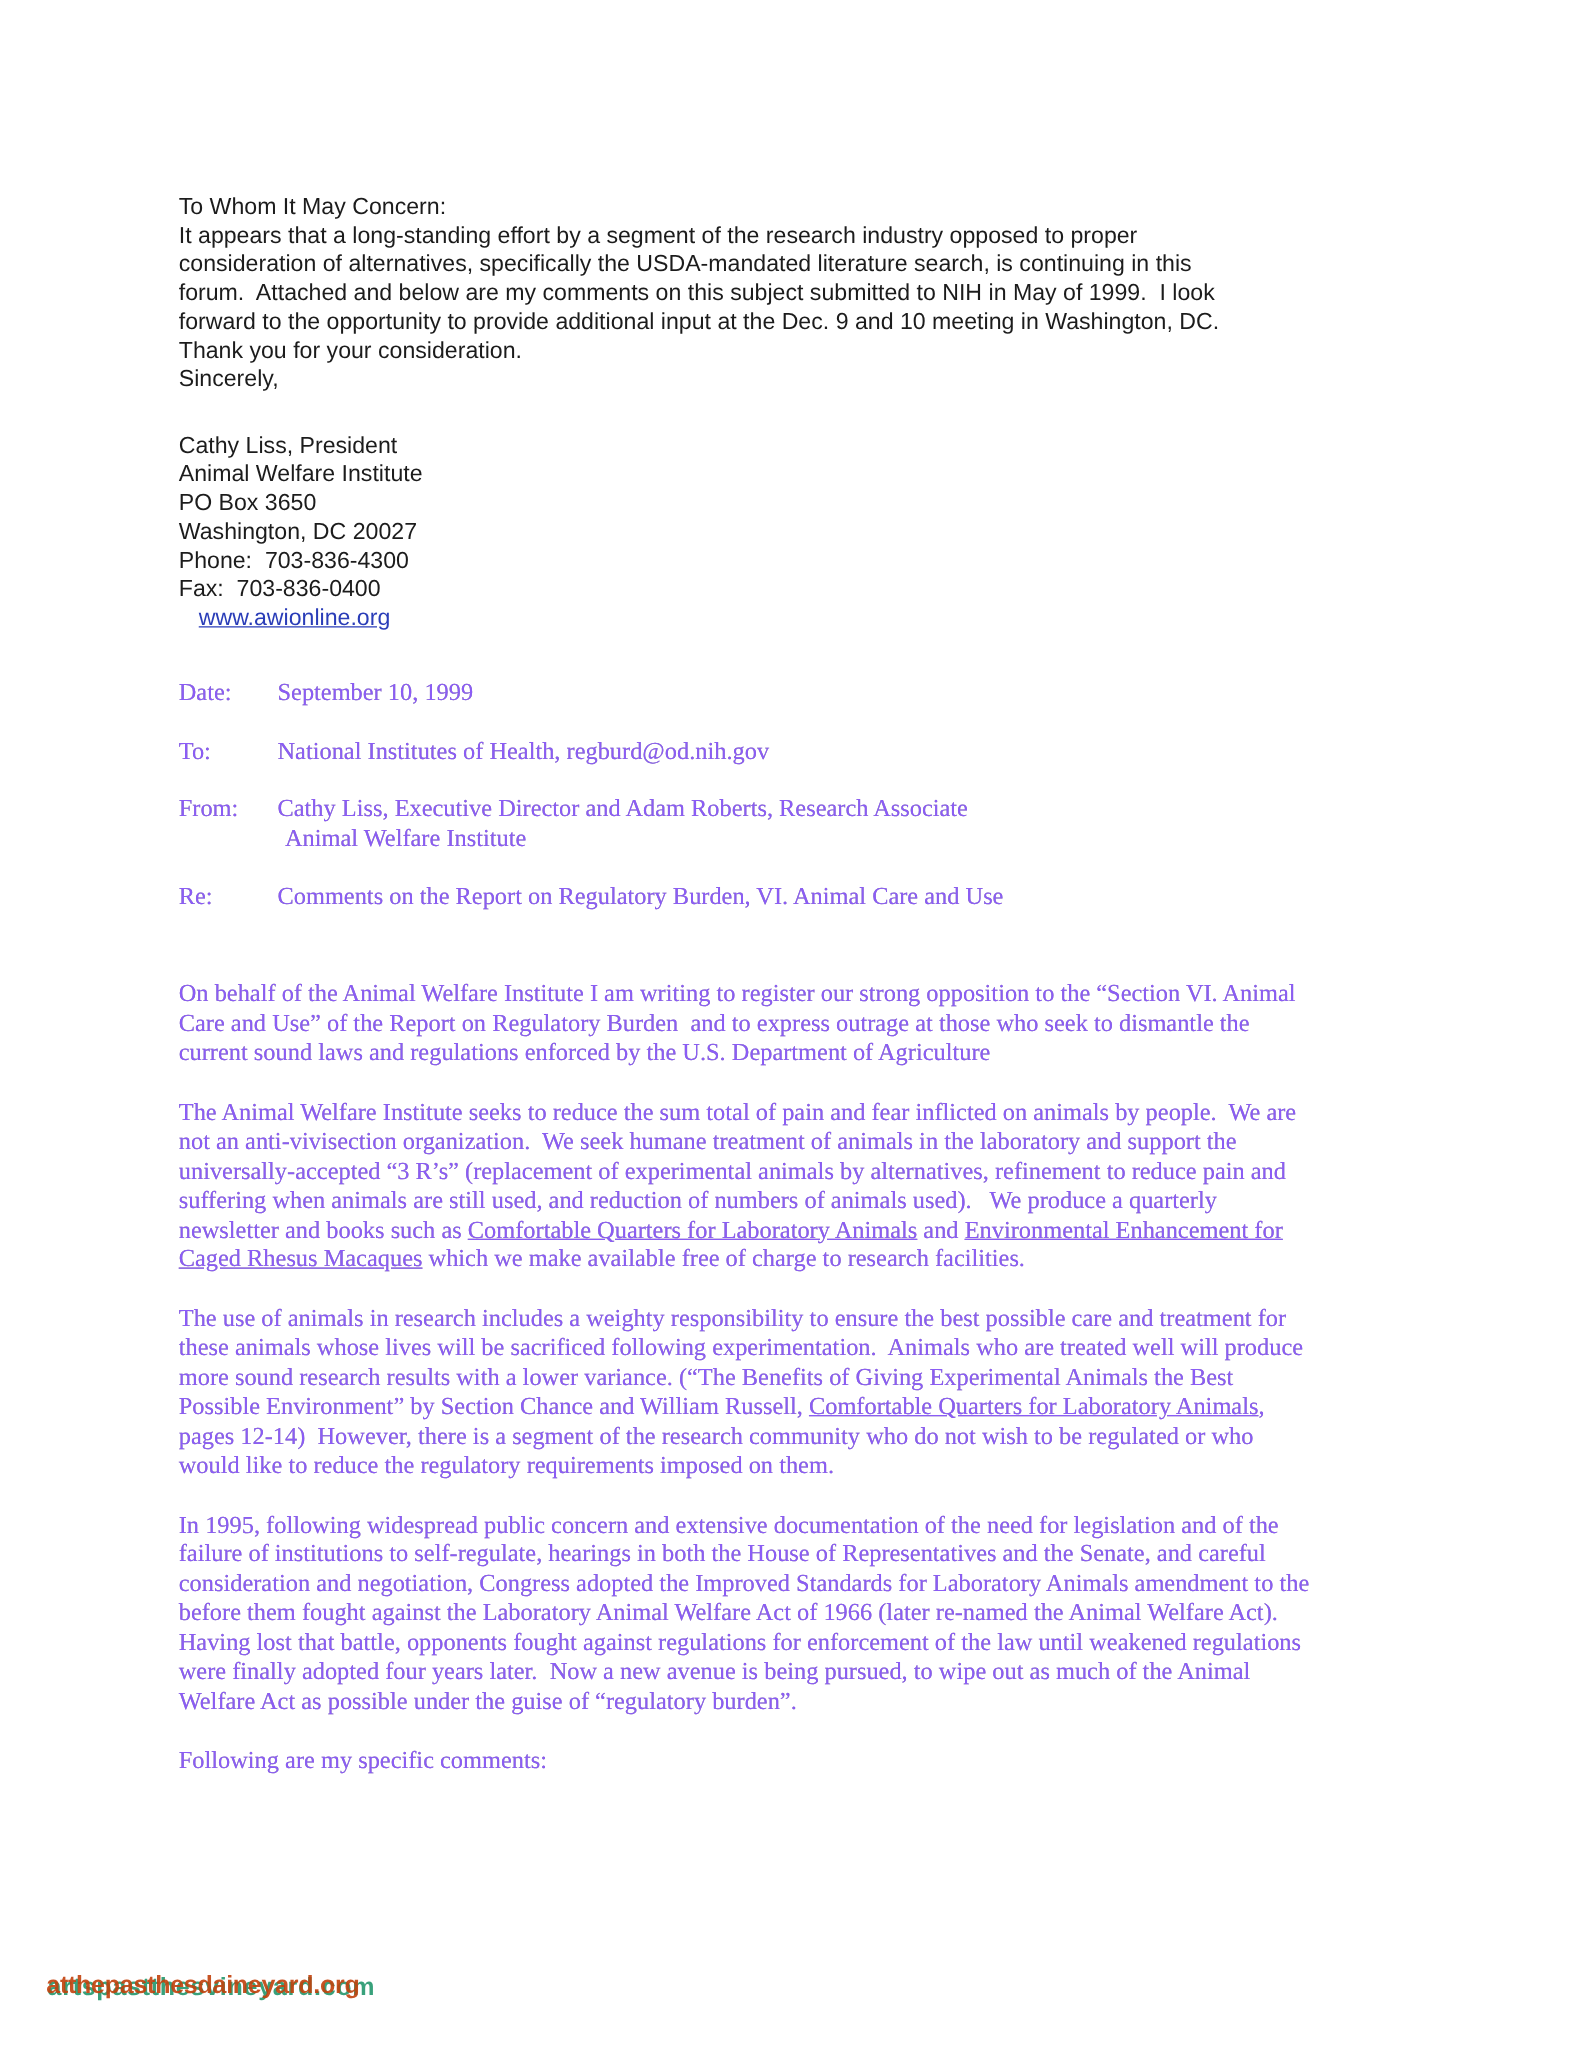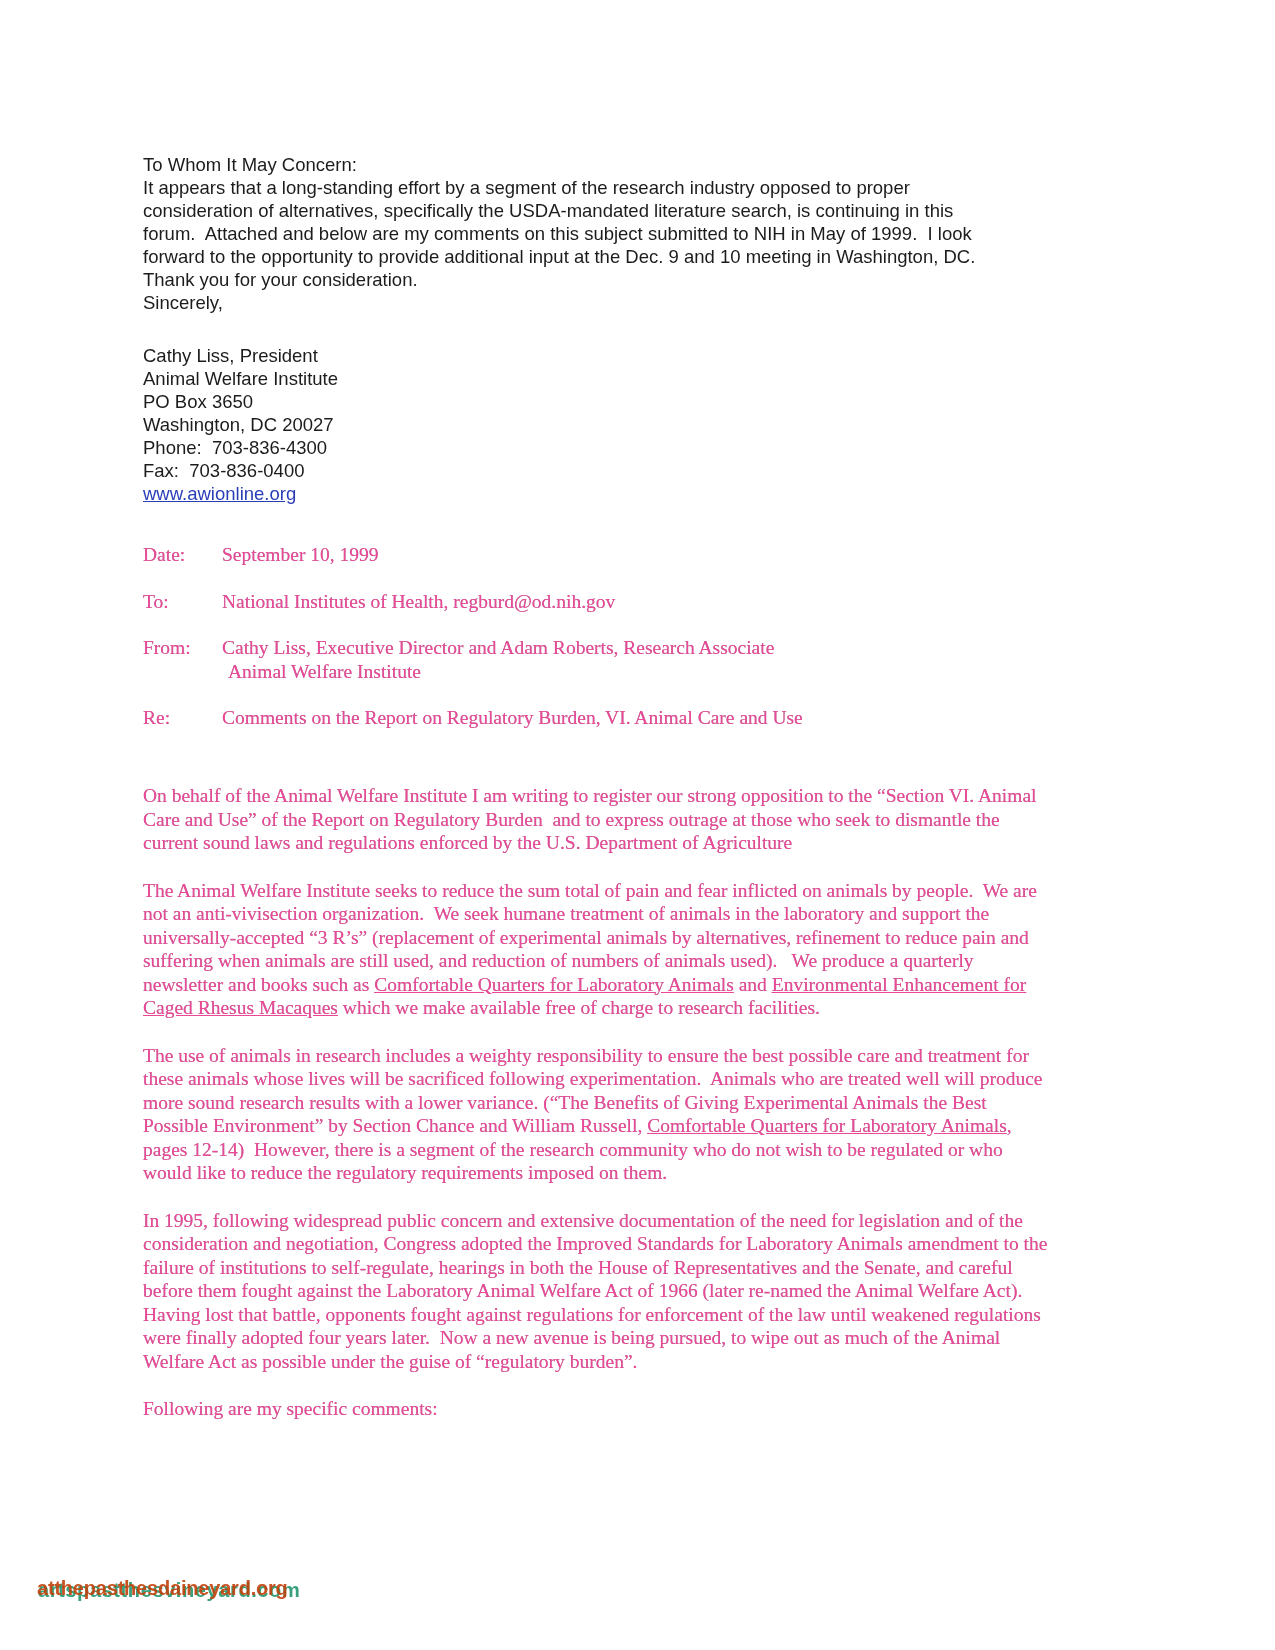--- a/index.html
+++ b/index.html
@@ -14,21 +14,21 @@
   .sans{
     font-family:"Liberation Sans","DejaVu Sans",sans-serif;
     font-size:18.5px;
     line-height:23px;
     color:#1c1c1c;
   }
   .serif{
     font-family:"Liberation Serif","DejaVu Serif",serif;
     font-size:19.5px;
     line-height:23.5px;
-    color:#ec4899;
+    color:#8b5cf6;
     text-shadow:0 0 0.4px rgba(20,20,20,0.45);
   }
   .block{position:absolute;}
   .line{white-space:pre;min-height:1em;}
   .u{text-decoration:underline;}
   #intro{left:143px;top:153px;}
   #signature{left:143px;top:344px;}
   a.site-link{
     display:block;
     text-decoration:underline;
@@ -68,21 +68,21 @@
 
   <div id="signature" class="block sans">
     <div>
         <div class="line">Cathy Liss, President</div>
         <div class="line">Animal Welfare Institute</div>
         <div class="line">PO Box 3650</div>
         <div class="line">Washington, DC 20027</div>
         <div class="line">Phone:  703-836-4300</div>
         <div class="line">Fax:  703-836-0400</div>
       </div>
-    <a href="#" class="site-link" style="color: rgb(42, 61, 184);">www.awionline.org</a>
+    <a href="#" class="site-link" style="color: rgb(42, 61, 184); margin-left: 16px;">www.awionline.org</a>
   </div>
 
   <div id="memo" class="block serif">
       <div class="memo-row">
         <span class="memo-label">Date:</span>
         <div class="memo-value">
           <div class="line">September 10, 1999</div>
         </div>
       </div>
       <div class="memo-row">
@@ -123,22 +123,22 @@
     <div class="para">
         <div class="line">The use of animals in research includes a weighty responsibility to ensure the best possible care and treatment for</div>
         <div class="line">these animals whose lives will be sacrificed following experimentation.  Animals who are treated well will produce</div>
         <div class="line">more sound research results with a lower variance. (“The Benefits of Giving Experimental Animals the Best</div>
         <div class="line"><span>Possible Environment” by Section Chance and William Russell, </span><span class="u">Comfortable Quarters for Laboratory Animals</span><span>,</span></div>
         <div class="line">pages 12-14)  However, there is a segment of the research community who do not wish to be regulated or who</div>
         <div class="line">would like to reduce the regulatory requirements imposed on them.</div>
       </div>
     <div class="para">
         <div class="line">In 1995, following widespread public concern and extensive documentation of the need for legislation and of the</div>
+        <div class="line">failure of institutions to self-regulate, hearings in both the House of Representatives and the Senate, and careful</div>
         <div class="line">consideration and negotiation, Congress adopted the Improved Standards for Laboratory Animals amendment to the</div>
-        <div class="line">failure of institutions to self-regulate, hearings in both the House of Representatives and the Senate, and careful</div>
         <div class="line">before them fought against the Laboratory Animal Welfare Act of 1966 (later re-named the Animal Welfare Act).</div>
         <div class="line">Having lost that battle, opponents fought against regulations for enforcement of the law until weakened regulations</div>
         <div class="line">were finally adopted four years later.  Now a new avenue is being pursued, to wipe out as much of the Animal</div>
         <div class="line">Welfare Act as possible under the guise of “regulatory burden”.</div>
       </div>
     <div class="para">
         <div class="line">Following are my specific comments:</div>
       </div>
   </div>
 

